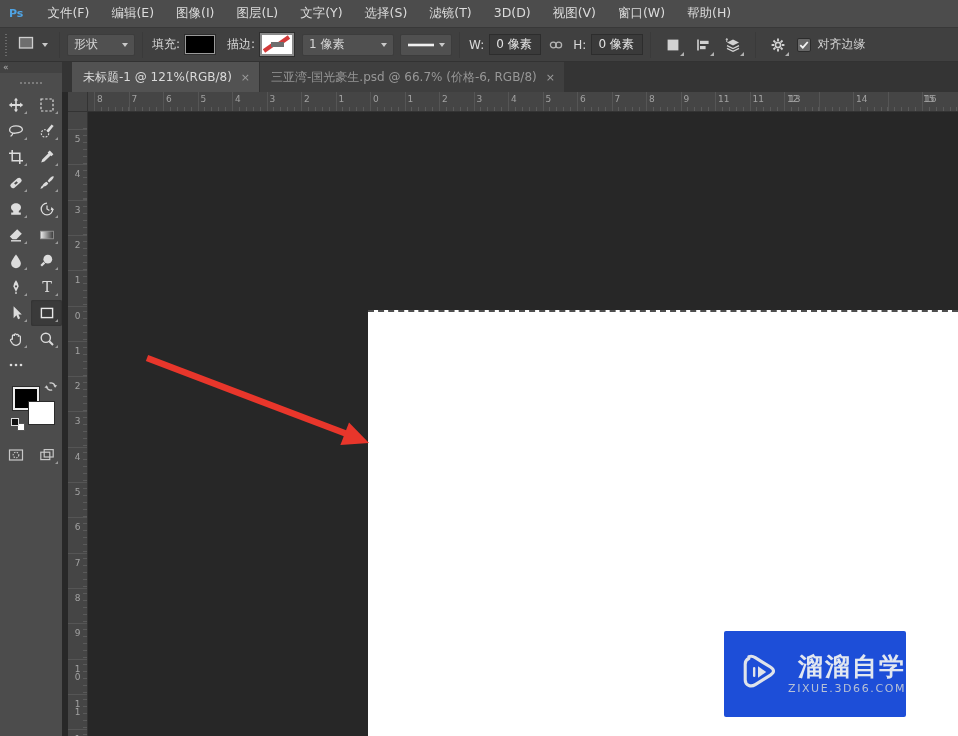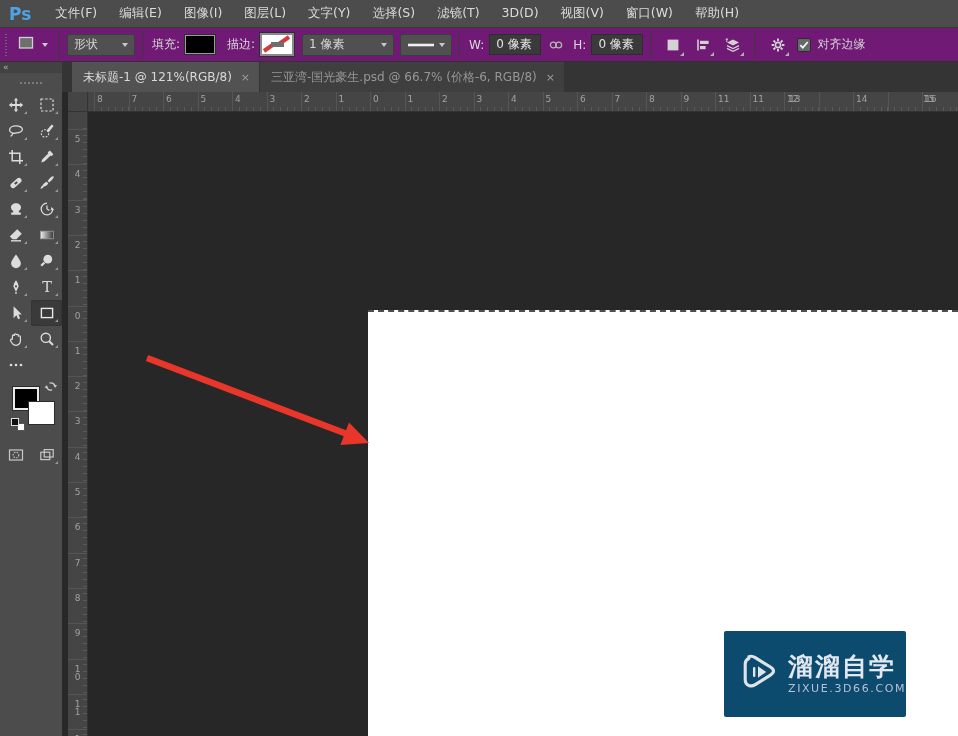--- a/index.html
+++ b/index.html
@@ -3,25 +3,25 @@
 <meta charset="utf-8">
 <style>
   * { margin:0; padding:0; box-sizing:border-box; }
   html,body { width:958px; height:736px; overflow:hidden; background:#272727;
     font-family:"DejaVu Sans","Liberation Sans",sans-serif; }
   #app { position:relative; width:958px; height:736px; background:#272727; }
 
   
   .menubar { height:28px; background:#4c4c4c; border-bottom:1px solid #383838;
     display:flex; align-items:center; color:#dcdcdc; font-size:12.5px; }
-  .ps-logo { color:#4fa3e3; font-weight:bold; font-size:17px; padding:0 13px 0 9px; letter-spacing:0; }
+  .ps-logo { color:#4fa3e3; font-weight:bold; font-size:11px; padding:0 13px 0 9px; letter-spacing:0; }
   .menu-item { padding:0 11px; cursor:default; }
 
   
-  .optionsbar { height:34px; background:#701a75; border-bottom:1px solid #323232;
+  .optionsbar { height:34px; background:#404040; border-bottom:1px solid #323232;
     display:flex; align-items:center; color:#d4d4d4; font-size:12px; }
   .grip-v { width:6px; height:22px; margin:0 4px 0 3px;
     background-image:repeating-linear-gradient(to bottom,#6a6a6a 0 1px,transparent 1px 3px);
     background-size:2px 100%; background-repeat:no-repeat; background-position:2px 0; }
   .opt-sep { width:1px; height:26px; background:#3a3a3a; margin:0 7px; }
   .tool-preset { display:flex; align-items:center; gap:3px; padding:2px 4px; }
   .chev { width:0; height:0; border-left:3.5px solid transparent; border-right:3.5px solid transparent;
     border-top:4.5px solid #c9c9c9; margin-left:4px; }
   .dd { display:flex; align-items:center; background:#505050; border:1px solid #3c3c3c;
     border-radius:2px; height:22px; padding:0 6px; }
@@ -487,21 +487,21 @@
             <span class="tick" style="top: 617.1px;"></span>
             <span class="rl" style="top: 623.1px;">1
 2</span>
           </div>
         <div class="canvas-zone">
           <div class="white-doc"></div>
           <svg class="arrow-overlay" id="arrow-svg" width="870" height="624" viewBox="0 0 870 624">
             <line id="arrow-line" x1="59" y1="246" x2="259" y2="322" stroke-width="6.5" stroke="#e8362b"></line>
             <polygon id="arrow-head" points="281,331 252.4,333 261,310.6" fill="#e8362b"></polygon>
           </svg>
-          <div class="watermark" style="background: #0c4a6e;">
+          <div class="watermark" style="background: #1d4ed8; text-align: right;">
             <span>
               <svg width="42" height="46" viewBox="0 0 46 46">
                 <path d="M13 8.2c-2.6 1-4 3-4 6v17.6c0 3 1.4 5 4 6 2.4.9 4.6.5 7-1L36.6 26.4c2.3-1.5 3.4-2.9 3.4-4.4s-1.1-2.9-3.4-4.4L20 7.2c-2.4-1.5-4.6-1.9-7-1z" fill="none" stroke="#dfe3ea" stroke-width="3.4" stroke-linejoin="round"></path>
                 <rect x="17.5" y="17.5" width="2.6" height="11" rx="1.2" fill="#dfe3ea"></rect>
                 <path d="M23 16.8 32 23 23 29.2Z" fill="#dfe3ea"></path>
               </svg>
             </span>
             <span class="wm-text">
               <div class="wm-title">溜溜自学</div>
               <div class="wm-url">ZIXUE.3D66.COM</div>

